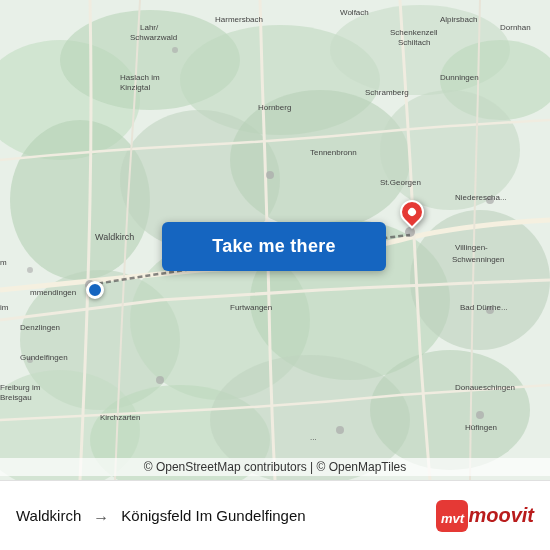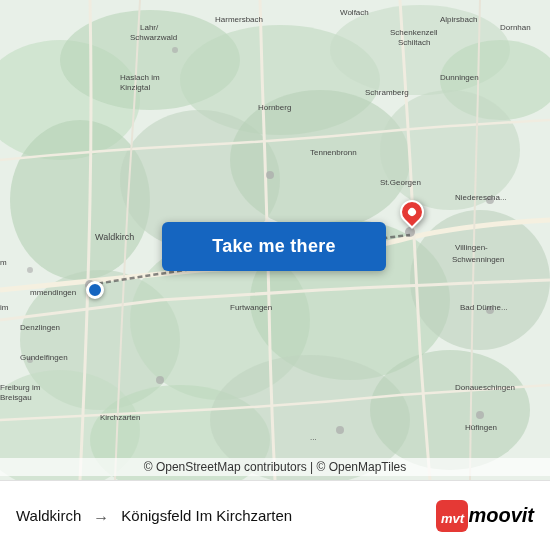--- a/index.html
+++ b/index.html
@@ -148,21 +148,21 @@
 
     .moovit-logo {
       margin-left: auto;
       display: flex;
       align-items: center;
     }
 
     .moovit-text {
       font-size: 20px;
       font-weight: 700;
-      color: #000000;
+      color: #b91c1c;
       font-style: italic;
     }
 
     .moovit-icon {
       width: 32px;
       height: 32px;
     }
   </style>
 </head>
 <body>
@@ -268,21 +268,21 @@
 
     <div class="attribution">
       <span>© OpenStreetMap contributors | © OpenMapTiles</span>
     </div>
 
   </div>
 
   <div class="bottom-bar">
     <span class="origin-label">Waldkirch</span>
     <span class="arrow-icon">→</span>
-    <span class="destination-label">Königsfeld Im Kirchzarten</span>
+    <span class="destination-label">Königsfeld Im Gundelfingen</span>
     <div class="moovit-logo">
       <svg class="moovit-icon" viewBox="0 0 32 32" xmlns="http://www.w3.org/2000/svg">
         <rect width="32" height="32" rx="6" fill="#e53935"></rect>
         <text x="5" y="23" font-size="13" font-weight="bold" fill="#fff" font-family="Arial" font-style="italic">mvt</text>
       </svg>
       <span class="moovit-text">moovit</span>
     </div>
   </div>
 
 </div>

